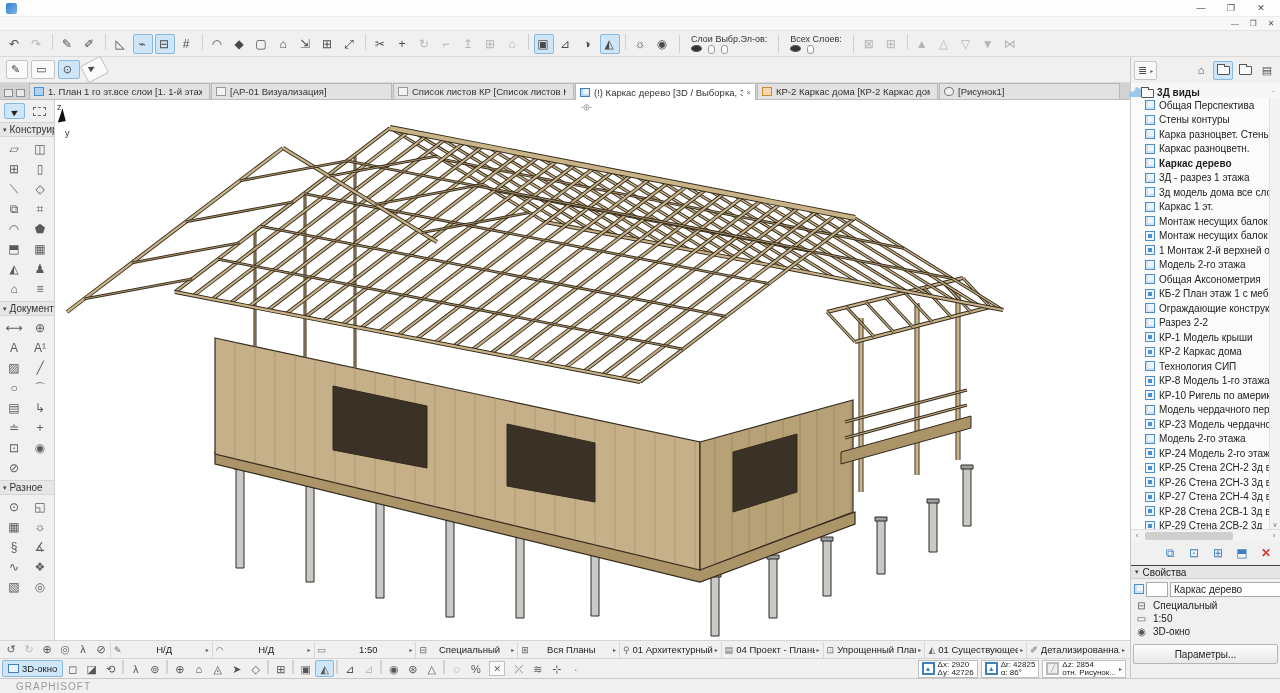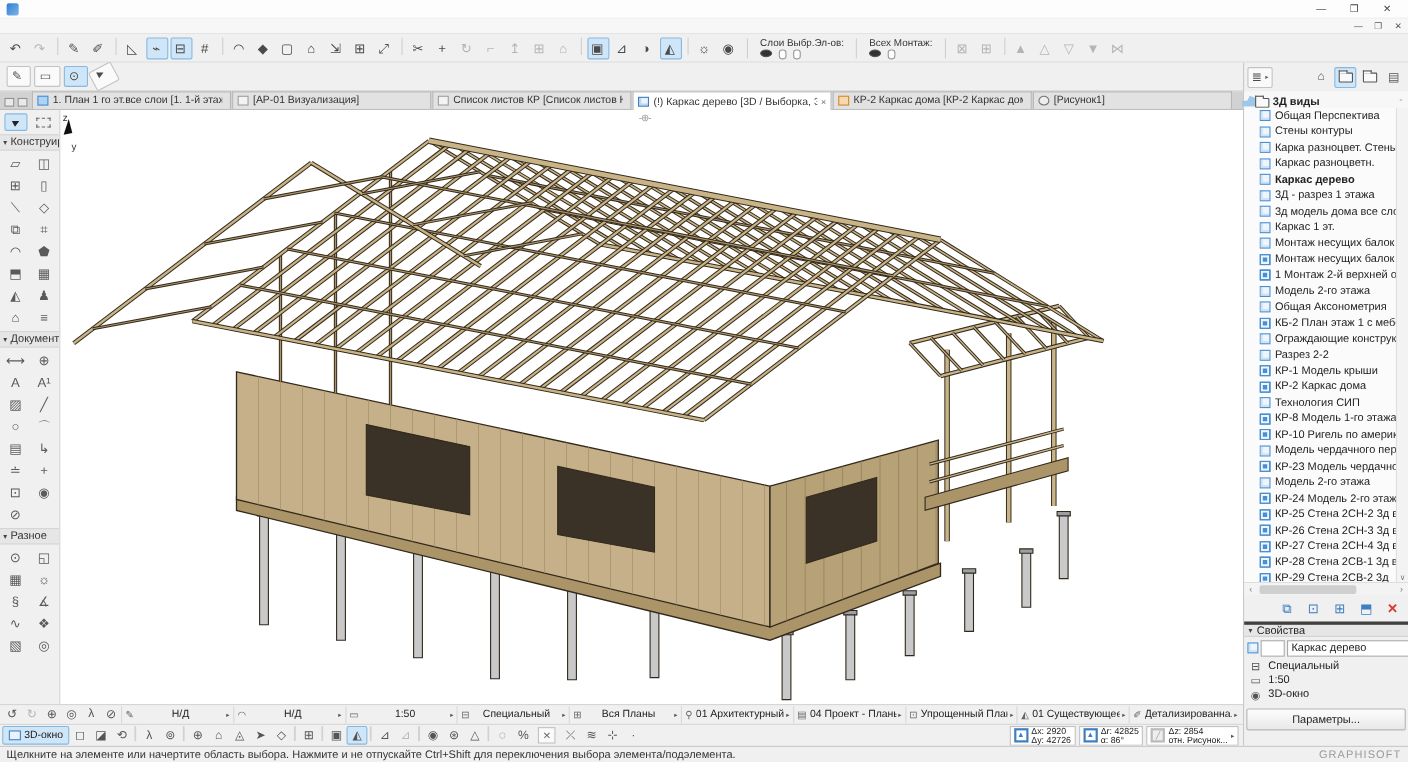--- a/index.html
+++ b/index.html
@@ -100,21 +100,21 @@
   .vic.ic-cam { background:#4a8fd2; box-shadow:inset 0 0 0 2px #eef5fc; }
   .vscroll { position:absolute; right:0; top:0; bottom:0; width:11px; background:#f3f3f3; border-left:1px solid #e0e0e0; }
   .vscroll .dn { position:absolute; bottom:0; width:100%; text-align:center; font-size:7px; color:#777; }
   .hscroll { height:12px; background:#f3f3f3; border-top:1px solid #ddd; display:flex; align-items:center; }
   .hscroll .cap { width:12px; text-align:center; font-size:8px; color:#777; }
   .hscroll .track { flex:1; position:relative; height:100%; }
   .hscroll .thumb { position:absolute; left:2px; top:2px; height:8px; width:70%; background:#cfcfcf; border-radius:2px; }
   .rp-actions { height:24px; display:flex; align-items:center; justify-content:flex-end; gap:4px; padding:0 4px; }
   .rp-act { width:20px; height:18px; display:flex; align-items:center; justify-content:center; font-size:12px; color:#3f7ec0; }
   .rp-act.red { color:#d63a2f; font-weight:bold; }
-  .props-head { height:14px; display:flex; align-items:center; gap:4px; background:#e6e6e6; border-top:3px solid #404040; border-bottom:1px solid #d0d0d0; padding:0 4px; }
+  .props-head { height:14px; display:flex; align-items:center; gap:4px; background:#e6e6e6; border-top:1px solid #404040; border-bottom:1px solid #d0d0d0; padding:0 4px; }
   .props-head .caret { font-size:7px; color:#444; }
   .props-title { font-size:10px; color:#222; }
   .name-row { height:20px; display:flex; align-items:center; gap:2px; padding:1px 2px; }
   .name-row .vic { margin-left:1px; }
   .mini-input { width:22px; height:15px; border:1px solid #aaa; background:#fff; }
   .name-input { flex:1; height:15px; border:1px solid #aaa; background:#fff; font-family:"Liberation Sans",sans-serif; font-size:10px; padding:0 3px; color:#222; }
   .prop-row { height:13px; display:flex; align-items:center; gap:5px; padding:0 4px; }
   .prop-row .pic { width:13px; font-size:10px; color:#555; text-align:center; }
   .prop-row .pval { font-size:10px; color:#222; }
   .rp-fill { flex:1; }
@@ -300,21 +300,21 @@
     <span class="layer-block">
       <span class="lbl">Слои Выбр.Эл-ов:</span>
       <span class="eyes">
         <span class="eye"></span>
         <span class="dotic"></span>
         <span class="dotic"></span>
       </span>
     </span>
     <span class="vsep"></span>
     <span class="layer-block">
-      <span class="lbl">Всех Монтаж:</span>
+      <span class="lbl">Всех Слоев:</span>
       <span class="eyes">
         <span class="eye"></span>
         <span class="dotic"></span>
       </span>
     </span>
     <span class="vsep"></span>
     <span style="display:flex">
 
     <span class="tb-btn dim">
           <span>⊠</span>
@@ -1156,16 +1156,15 @@
           <span class="pic">◉</span>
           <span class="pval">3D-окно</span>
         </div>
         </div>
       <div class="rp-fill"></div>
       <div class="params-btn">Параметры...</div>
     </div>
   </div>
 
   <div class="statusbar">
-    <span class="hint">Щелкните на элементе или начертите область выбора. Нажмите и не отпускайте Ctrl+Shift для переключения выбора элемента/подэлемента.</span>
     <span class="brand">GRAPHISOFT</span>
   </div>
 </div>
 
 </body></html>

